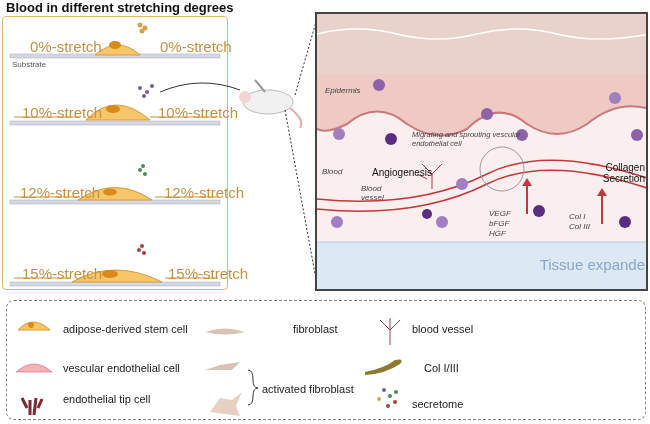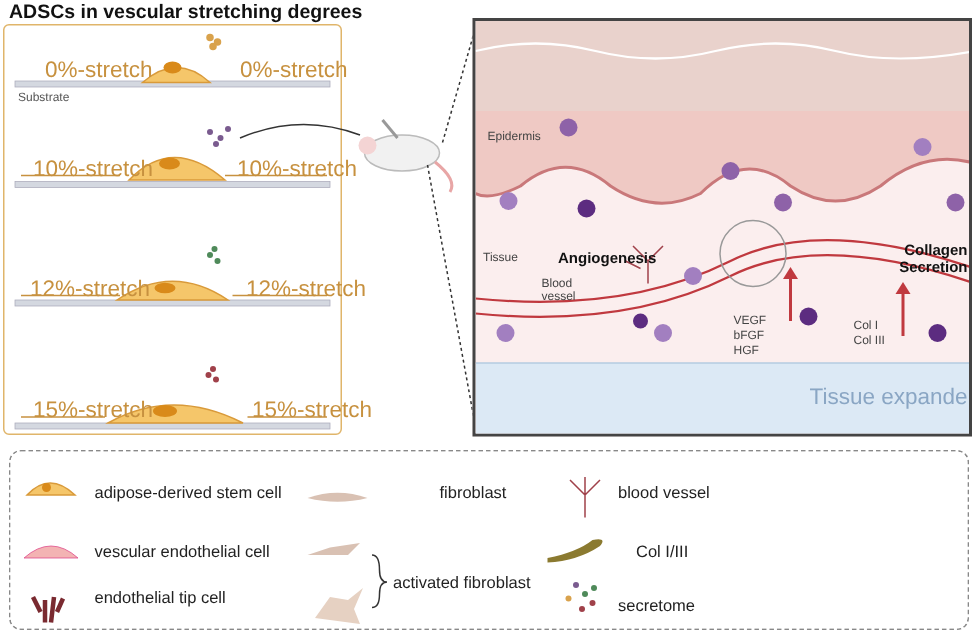--- a/index.html
+++ b/index.html
@@ -3,29 +3,29 @@
 <meta charset="utf-8">
 <style>
   html,body{margin:0;padding:0;background:#fff;}
   body{width:650px;height:424px;position:relative;overflow:hidden;font-family:"Liberation Sans",sans-serif;}
   .abs{position:absolute;}
   .title{left:6px;top:0px;font-weight:bold;font-size:13px;color:#111;}
   .leftbox{left:2px;top:16px;width:226px;height:274px;border:1.5px solid #e0b56a;border-radius:4px;box-sizing:border-box;}
   .stretch{font-size:15px;color:#c7913f;}
   .sub{font-size:8px;color:#555;}
   .panel{left:315px;top:12px;width:333px;height:279px;border:2px solid #444;box-sizing:border-box;overflow:hidden;background:#fbeeee;}
-  .lbl{font-size:8px;color:#444;}
-  .bold{font-weight:bold;font-size:10px;color:#111;}
+  .lbl{font-size:8px;color:#444;font-style:italic;}
+  .bold{font-weight:normal;font-size:10px;color:#111;}
   .legend{left:6px;top:300px;width:640px;height:120px;border:1px dashed #888;border-radius:8px;box-sizing:border-box;}
   .leg{font-size:11px;color:#222;}
 </style>
 </head>
 <body>
 
-<div class="abs title">ADSCs in vescular stretching degrees</div>
+<div class="abs title">Blood in different stretching degrees</div>
 <div class="abs leftbox"></div>
 
 <svg class="abs" style="left:0;top:0" width="650" height="300">
   <g>
     <rect x="10" y="54" width="210" height="4" fill="#d4d8e0" stroke="#aab" stroke-width="0.5"></rect>
     <path d="M95 55 Q118 35 140 55 Z" fill="#f5c66a" stroke="#d99a3a"></path>
     <ellipse cx="115" cy="45" rx="6" ry="4" fill="#d98a1a"></ellipse>
     <circle cx="140" cy="25" r="2.5" fill="#d9a24c"></circle>
       <circle cx="145" cy="28" r="2.5" fill="#d9a24c"></circle>
       <circle cx="142" cy="31" r="2.5" fill="#d9a24c"></circle>
@@ -106,21 +106,22 @@
     <circle cx="222" cy="197" r="6" fill="#5c2c80"></circle>
       <circle cx="308" cy="208" r="6" fill="#5c2c80"></circle>
     <circle cx="185" cy="155" r="22" fill="none" stroke="#999"></circle>
     <path d="M115 175 L115 160 M115 160 L105 150 M115 160 L125 150 M110 165 L100 160" stroke="#a0414a" fill="none"></path>
     <line x1="210" y1="200" x2="210" y2="170" stroke="#c0393f" stroke-width="2"></line>
     <polygon points="205,172 215,172 210,164" fill="#c0393f"></polygon>
     <line x1="285" y1="210" x2="285" y2="180" stroke="#c0393f" stroke-width="2"></line>
     <polygon points="280,182 290,182 285,174" fill="#c0393f"></polygon>
   </svg>
   <span class="abs lbl" style="left:8px;top:72px">Epidermis</span>
-  <span class="abs lbl" style="left:5px;top:153px">Tissue</span>
+  <span class="abs lbl" style="left:5px;top:153px">Blood</span>
+  <span class="abs lbl" style="left:95px;top:116px;width:110px;font-size:7.5px;line-height:9px">Migrating and sprouting vescular endothelial cell</span>
   <span class="abs bold" style="left:55px;top:153px">Angiogenesis</span>
   <span class="abs lbl" style="left:44px;top:170px;width:30px;line-height:9px">Blood vessel</span>
   <span class="abs bold" style="left:278px;top:148px;width:50px;text-align:right;line-height:11px">Collagen Secretion</span>
   <span class="abs lbl" style="left:172px;top:195px">VEGF</span>
   <span class="abs lbl" style="left:172px;top:205px">bFGF</span>
   <span class="abs lbl" style="left:172px;top:215px">HGF</span>
   <span class="abs lbl" style="left:252px;top:198px">Col I</span>
   <span class="abs lbl" style="left:252px;top:208px">Col III</span>
   <span class="abs" style="left:0;top:242px;width:333px;text-align:right;font-size:15px;color:#8aa6c4">Tissue expander</span>
 </div>

